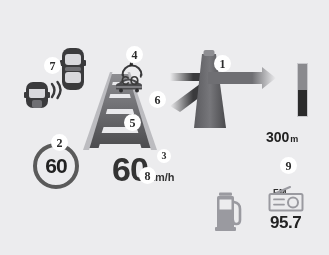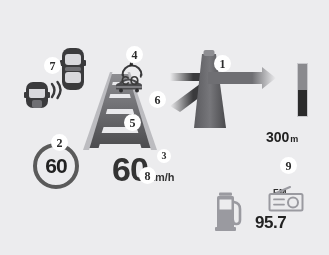--- a/index.html
+++ b/index.html
@@ -79,21 +79,21 @@
   #disttxt{left:266px;top:129px;}
   #disttxt .d{font-size:14px;font-weight:bold;color:#222;}
   #disttxt .u{font-size:9px;font-weight:bold;color:#222;margin-left:1px;}
 
   
   #fuel{left:215px;top:191px;width:30px;height:40px;}
 
   
   #radio{left:268px;top:186px;width:36px;height:26px;}
   #fmlabel{left:273px;top:172px;font-size:9px;font-weight:bold;color:#2b2b2b;letter-spacing:.5px;margin-top:16px;}
-  #freq{left:255px;top:214px;font-size:17px;font-weight:bold;color:#222;letter-spacing:-.5px;}
+  #freq{left:270px;top:214px;font-size:17px;font-weight:bold;color:#222;letter-spacing:-.5px;}
 </style>
 </head>
 <body>
 
 <div id="stage">
 
   <div id="bsd" class="abs">
     <svg width="70" height="68" viewBox="0 0 70 68">
 
       <g>

